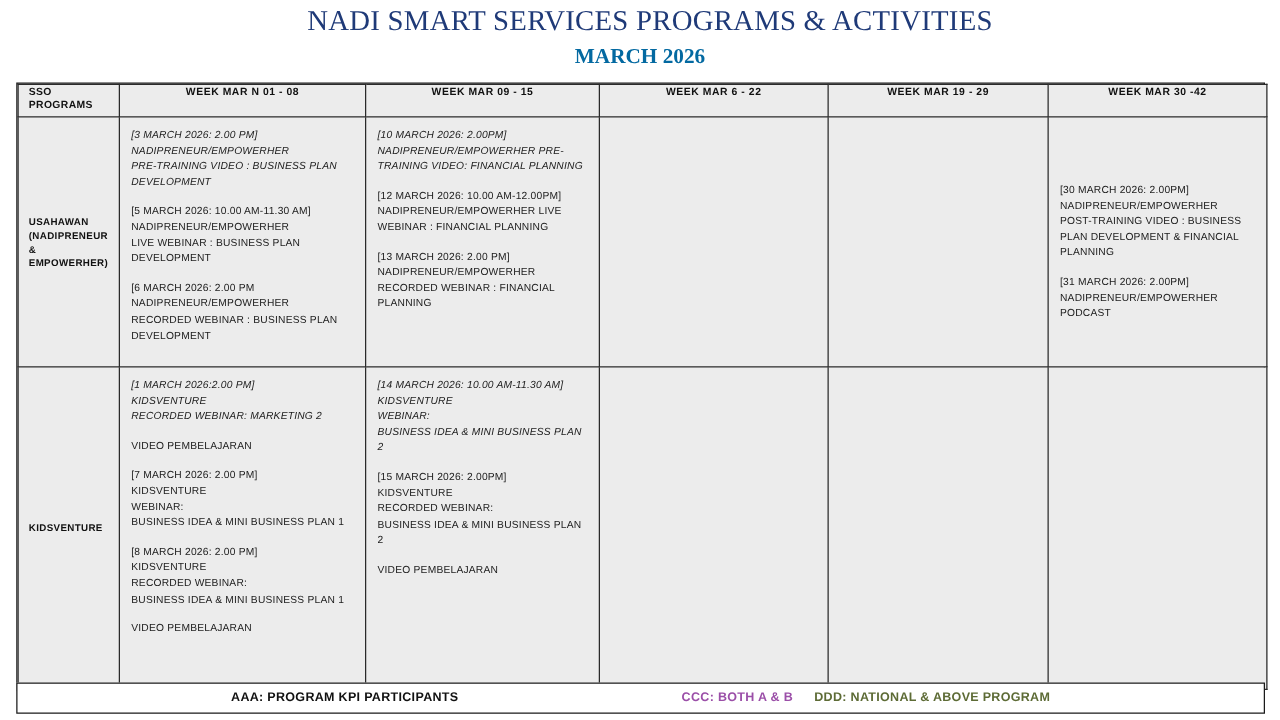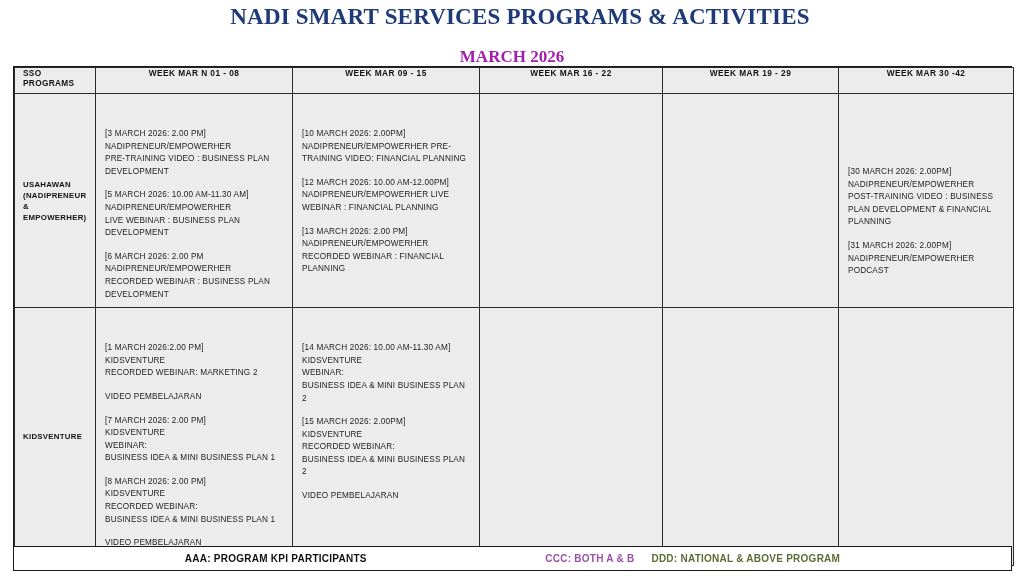--- a/index.html
+++ b/index.html
@@ -19,35 +19,35 @@
 
   
   .title-block {
     position: absolute;
     left: 0; top: 4px;
     width: 1024px;
     text-align: center;
   }
   .main-title {
     font-family: "Liberation Serif", serif;
-    font-weight: bold;
+    font-weight: normal;
     font-size: 23px;
     letter-spacing: 0.2px;
     color: #1f3a78;
     line-height: 26px;
     white-space: nowrap;
     padding-left: 16px;
   }
   .sub-title {
     font-family: "Liberation Serif", serif;
     font-weight: bold;
     font-size: 17px;
-    color: #a21caf;
+    color: #0369a1;
     line-height: 22px;
-    margin-top: 16px;
+    margin-top: 4px;
   }
 
   
   .grid {
     position: absolute;
     left: 13px;
     top: 66px;
     width: 999px;
     border: 1.6px solid #1a1a1a;
     border-collapse: collapse;
@@ -106,22 +106,22 @@
     letter-spacing: 0.18px;
     white-space: pre-line;
     margin-bottom: 11px;
   }
   .blk:last-child { margin-bottom: 0; }
 
   .row1 td.cell { height: 200px; }
   .row2 td.cell { height: 258px; }
 
   
-  .pad-top-9 { margin-top: 26px; }
-  .pad-top-44 { margin-top: 64px; }
+  .pad-top-9 { margin-top: 0; font-style: italic; }
+  .pad-top-44 { margin-top: 44px; }
 
   
   .legend {
     position: absolute;
     left: 13px;
     top: 546px;
     width: 999px;
     height: 25px;
     border: 1.6px solid #1a1a1a;
     background: #ffffff;
@@ -161,21 +161,21 @@
           <col class="col-w2">
         <col class="col-w3">
           <col class="col-w4">
           <col class="col-w5">
       </colgroup>
       <thead>
         <tr>
           <th class="hdr-label">SSO PROGRAMS</th>
           <th>WEEK MAR N 01 - 08</th>
           <th>WEEK MAR  09 - 15</th>
-          <th>WEEK MAR 16 - 22</th>
+          <th>WEEK MAR 6 - 22</th>
           <th>WEEK MAR  19 - 29</th>
           <th>WEEK MAR 30 -42</th>
         </tr>
       </thead>
       <tbody>
 
         <tr class="row1">
           <td class="rowlabel">USAHAWAN (NADIPRENEUR &amp; EMPOWERHER)</td>
 
           <td class="cell">

